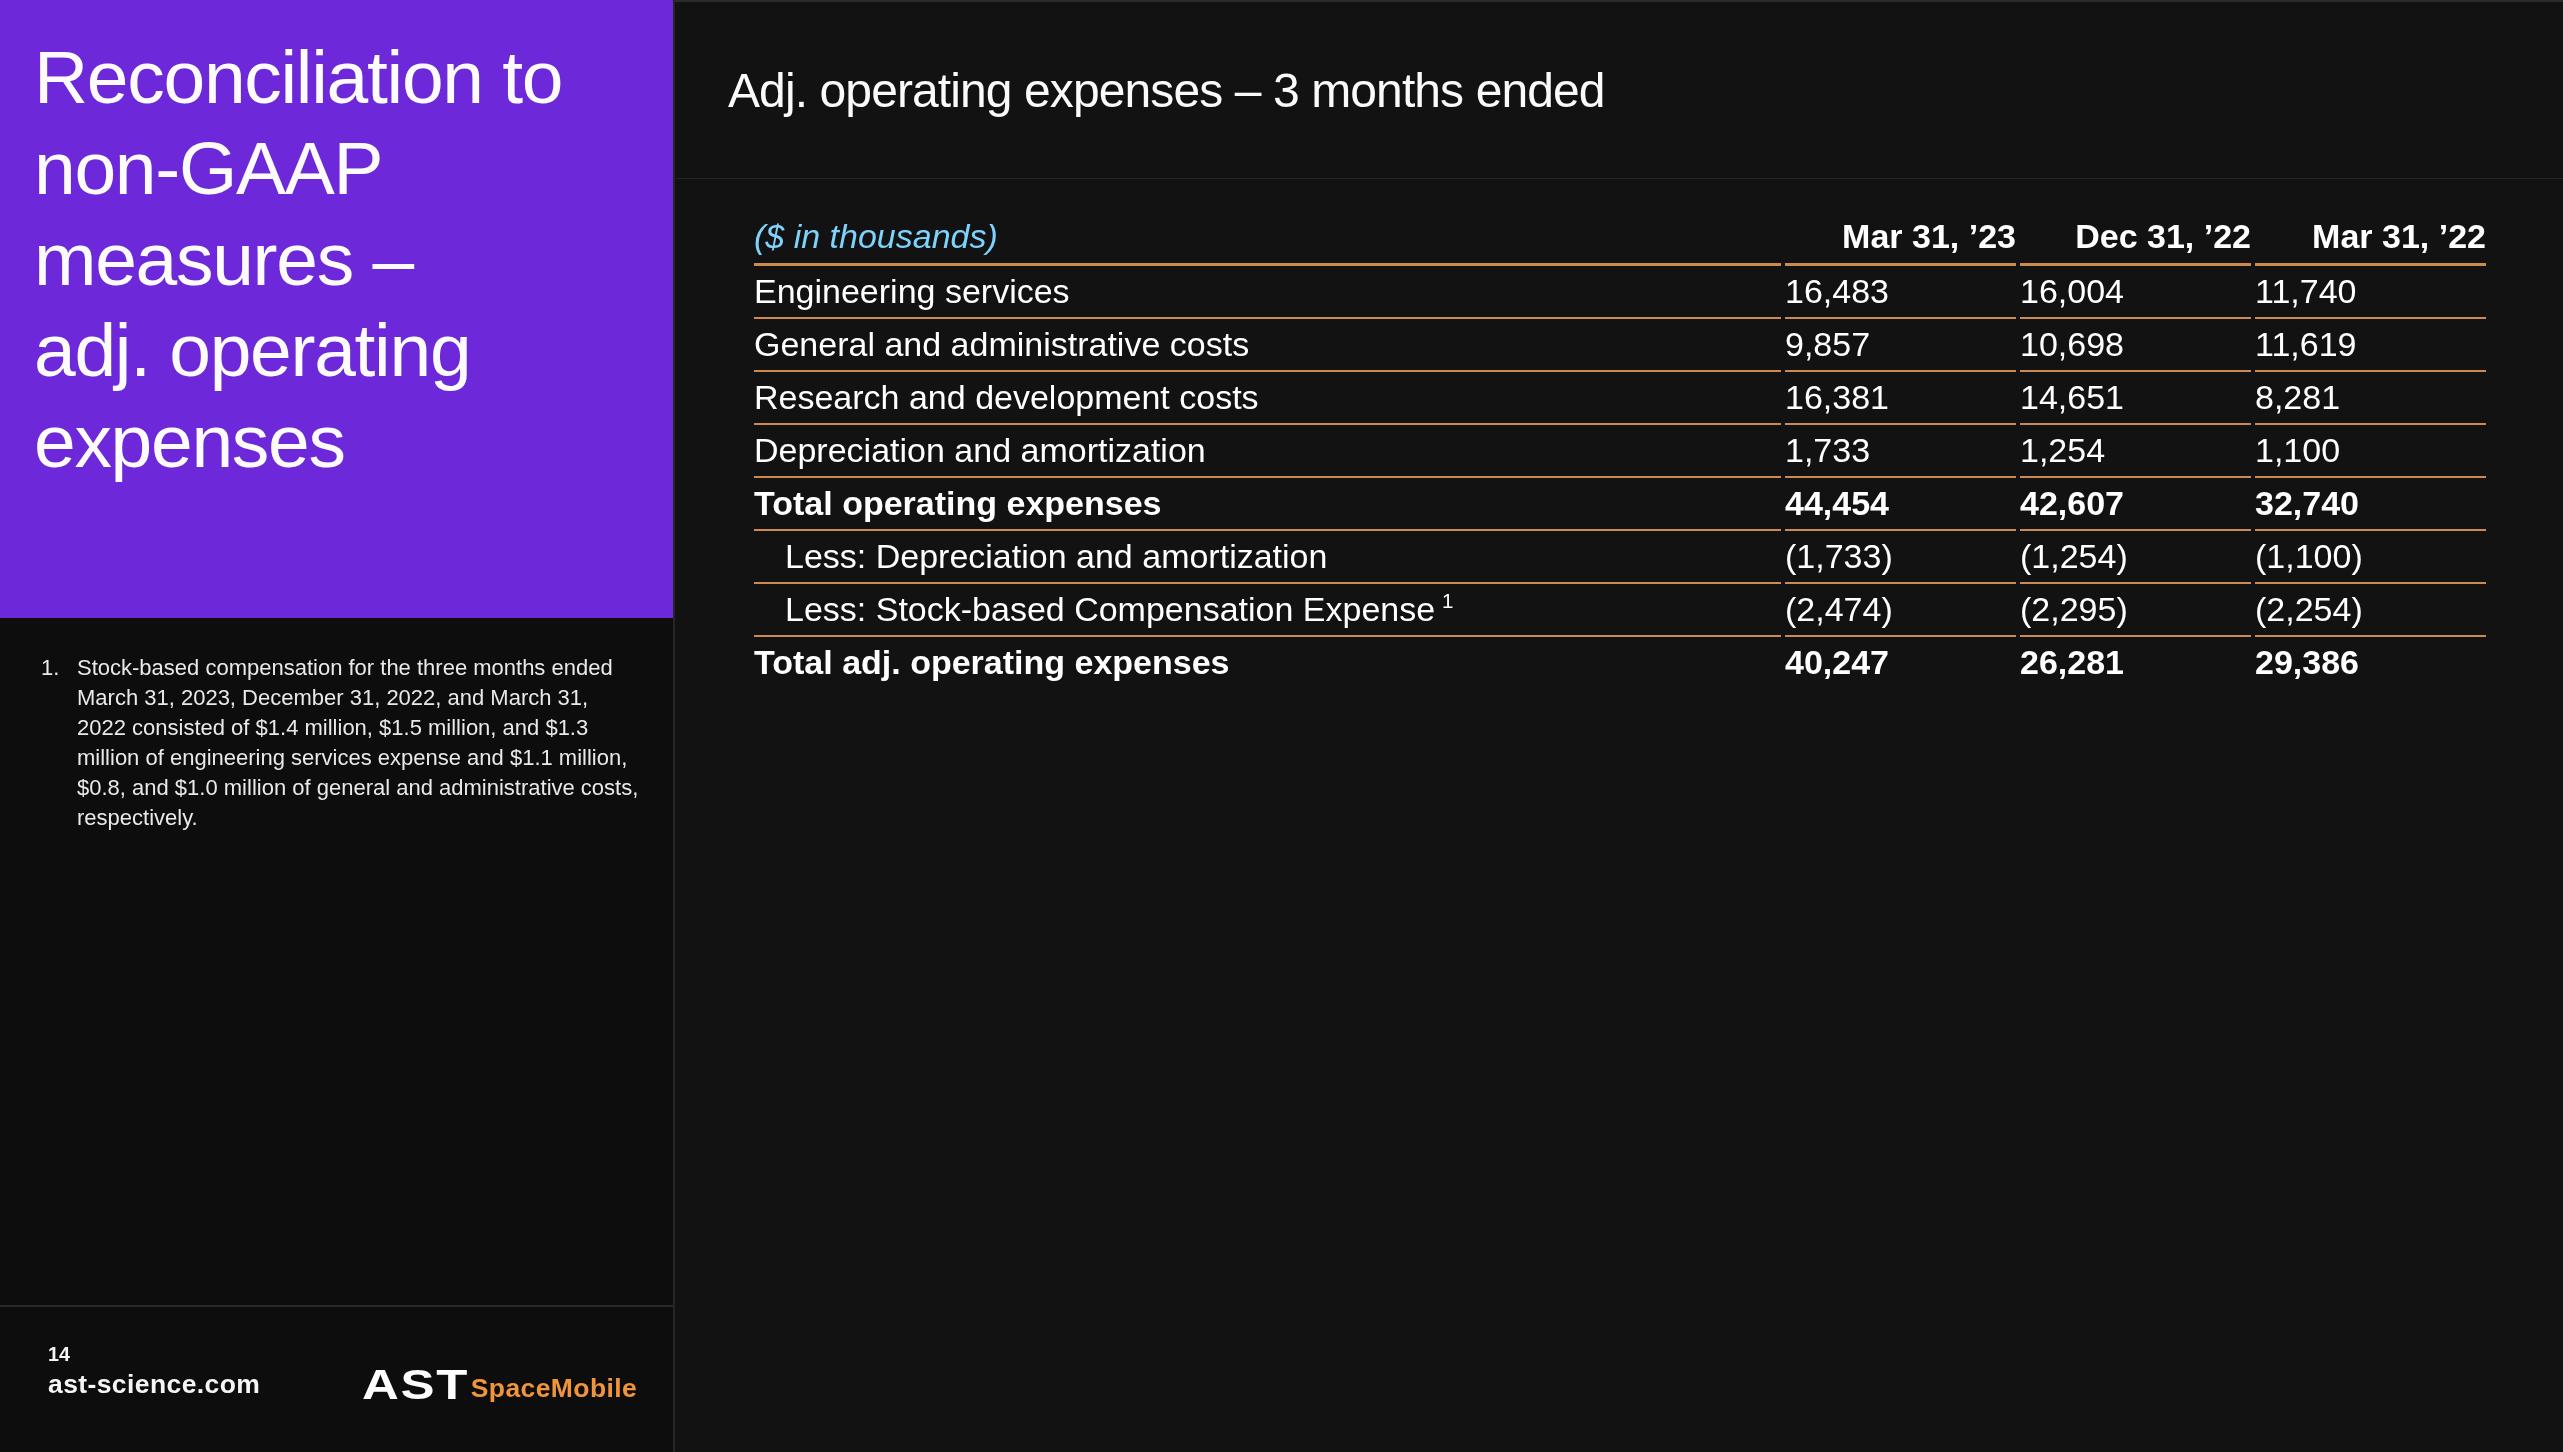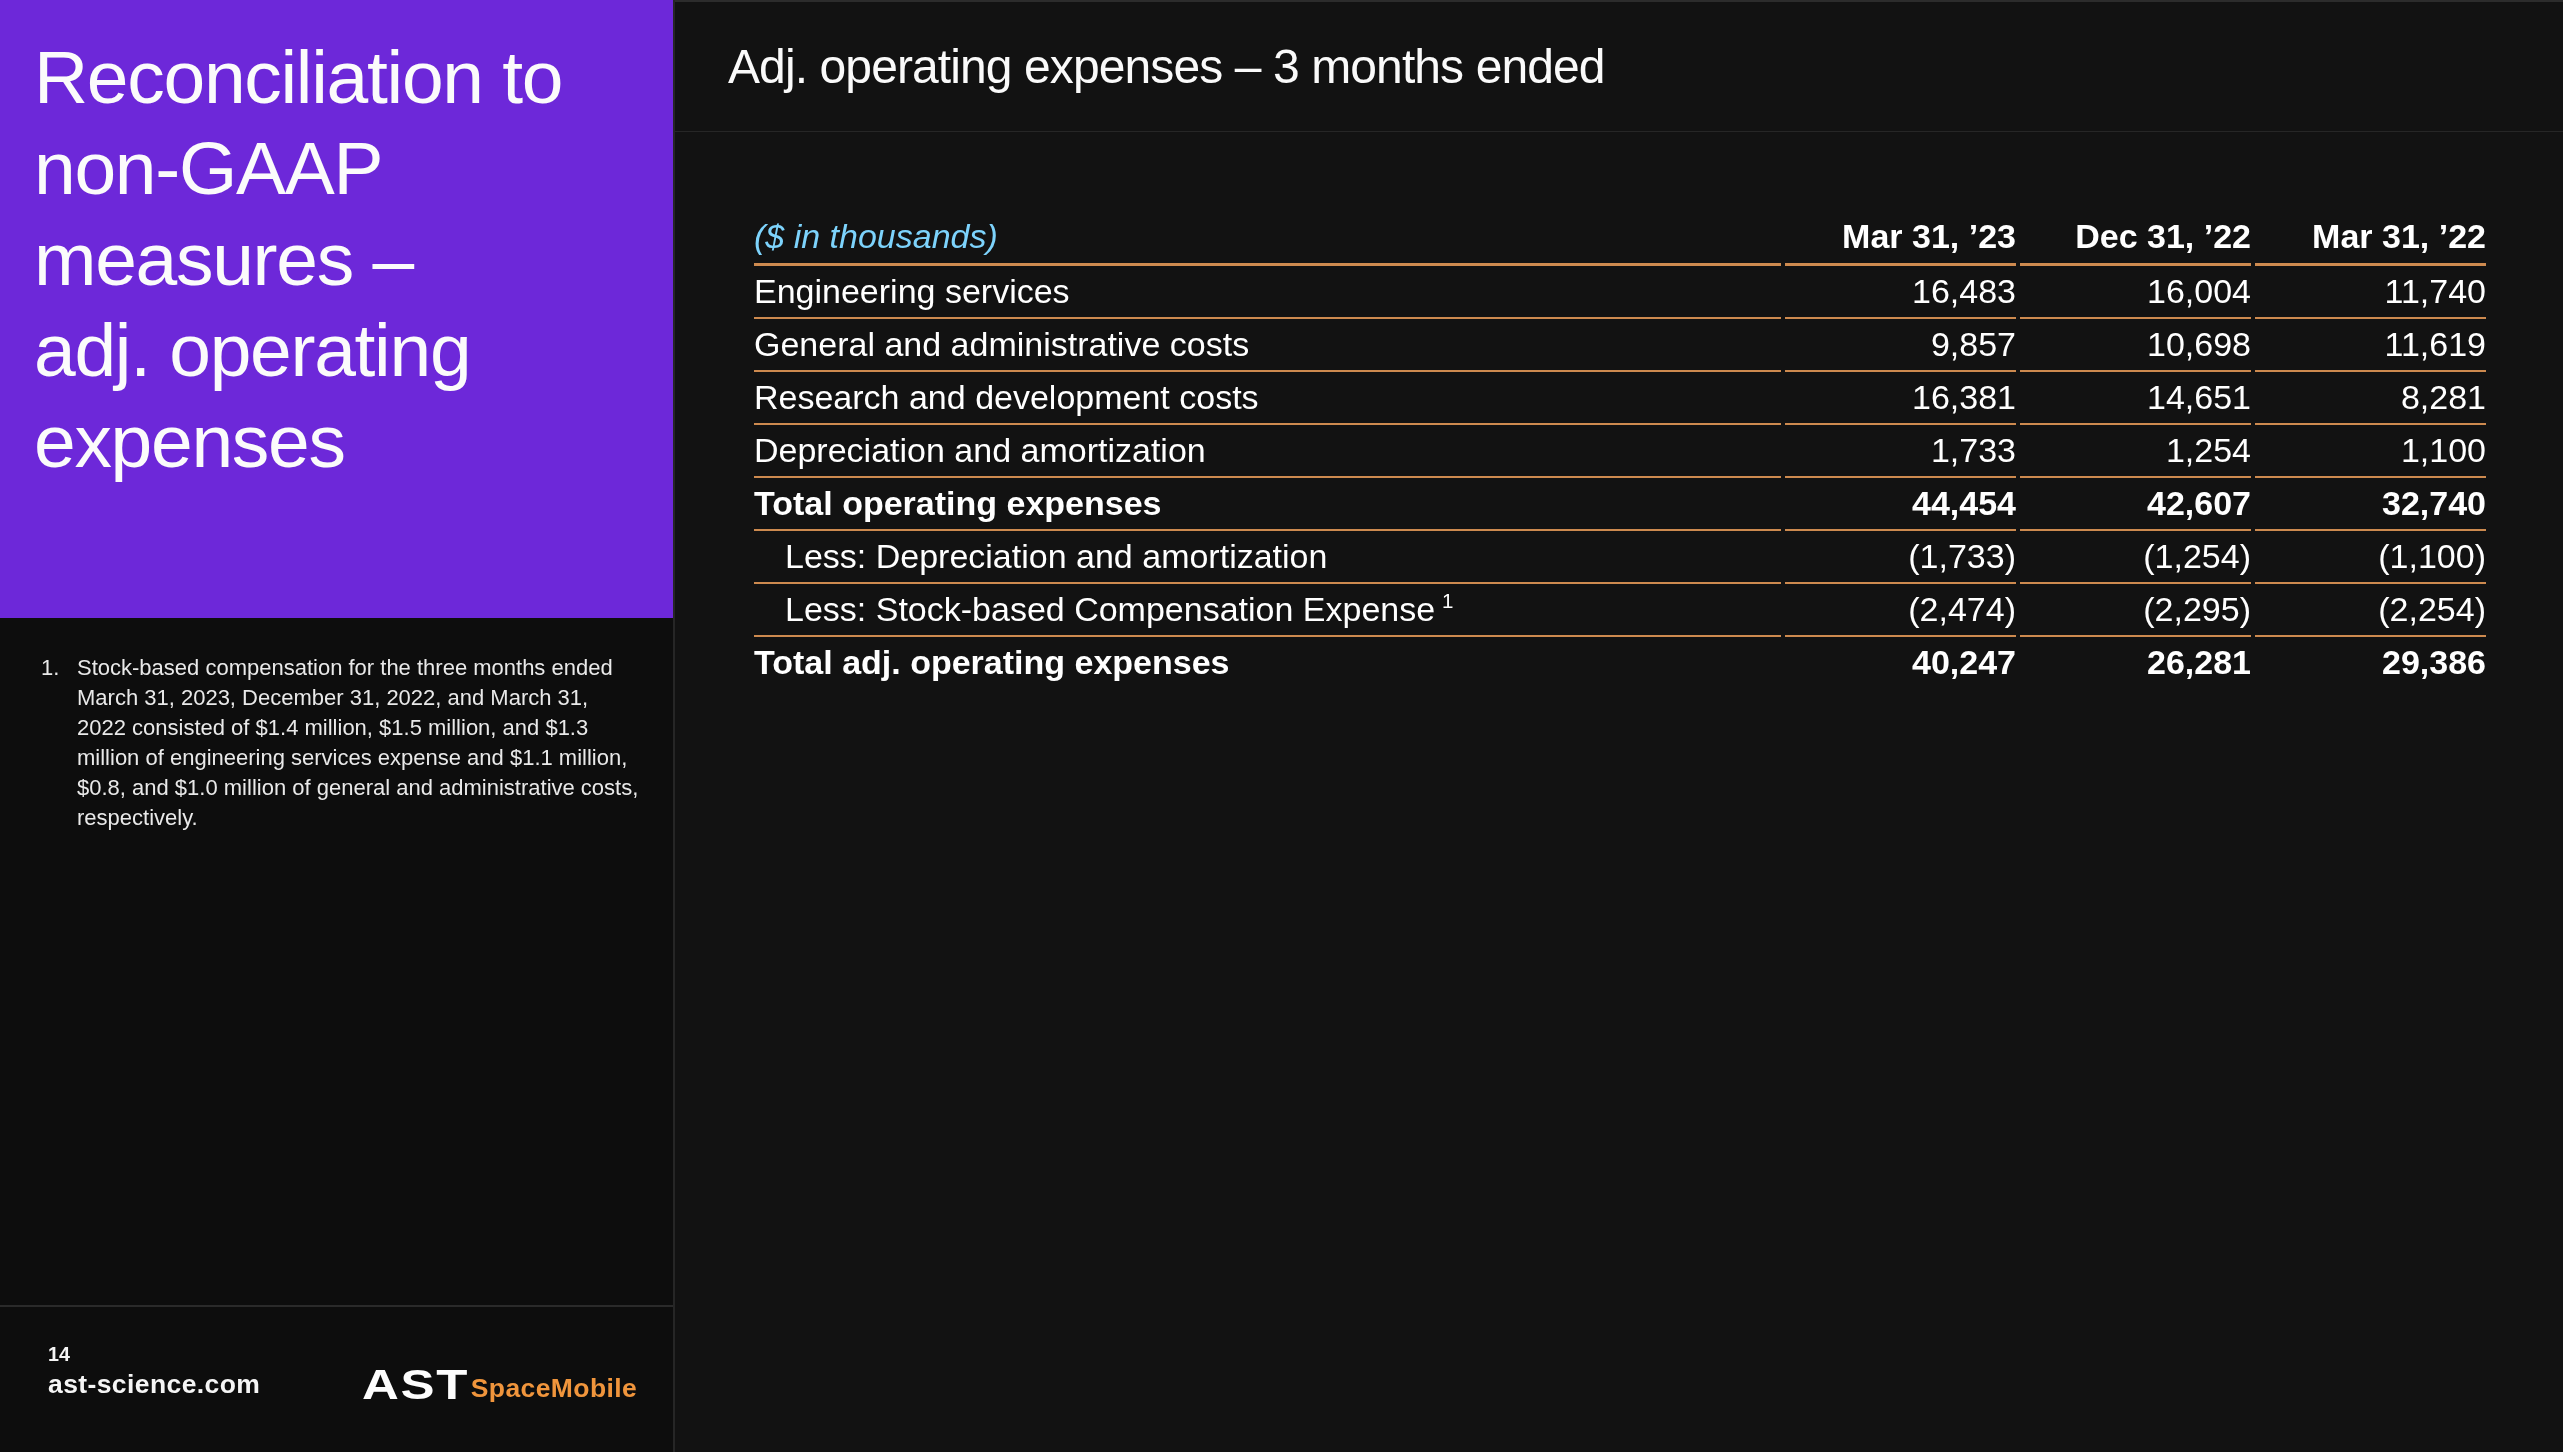--- a/index.html
+++ b/index.html
@@ -92,21 +92,21 @@
 
   
   .main {
     position: absolute; left: 675px; top: 0;
     width: 1888px; height: 1452px;
     background: #121212;
     border-top: 2.6px solid #2c2c2c;
     box-sizing: border-box;
   }
   .main-header {
-    height: 130px;
+    height: 177px;
     border-bottom: 1.7px solid #262626;
     display: flex;
     align-items: center;
     padding-left: 53px;
     box-sizing: border-box;
   }
   .content-title {
     margin: 0;
     font-size: 48px;
     font-weight: 400;
@@ -147,21 +147,21 @@
     text-align: right;
     font-weight: 700;
   }
   table.fin-table tbody td {
     height: 51px;
     vertical-align: middle;
     border-bottom: 2.6px solid var(--accent);
   }
   table.fin-table tbody tr.no-rule td { border-bottom: none; }
   table.fin-table td.row-label { text-align: left; }
-  table.fin-table td.value-cell { text-align: right; }
+  table.fin-table td.value-cell { text-align: left; }
   table.fin-table tr.bold td { font-weight: 700; }
   table.fin-table td.indent { padding-left: 31px; }
   table.fin-table sup {
     font-size: 20.5px;
     vertical-align: super;
     line-height: 0;
     margin-left: 6.8px;
   }
 </style>
 </head>

